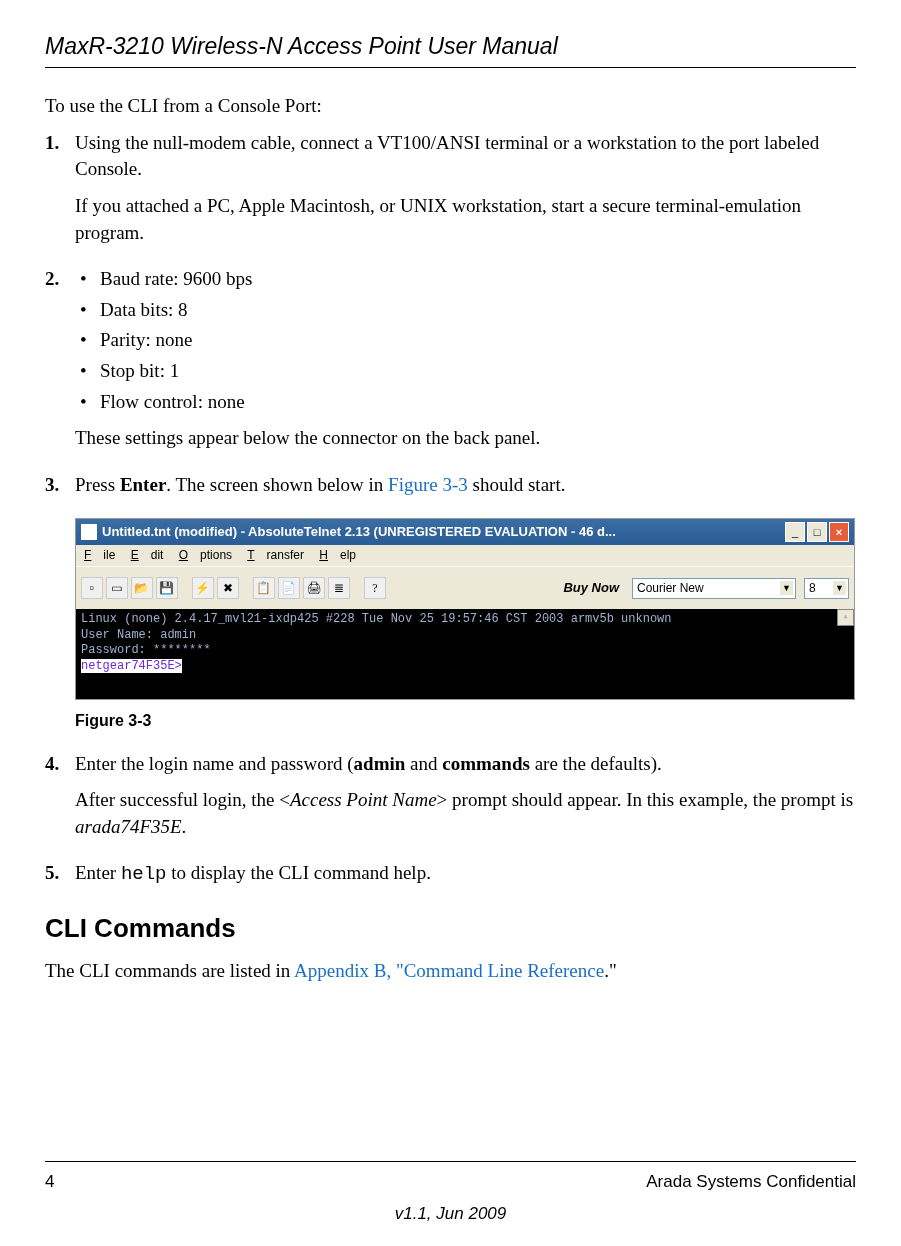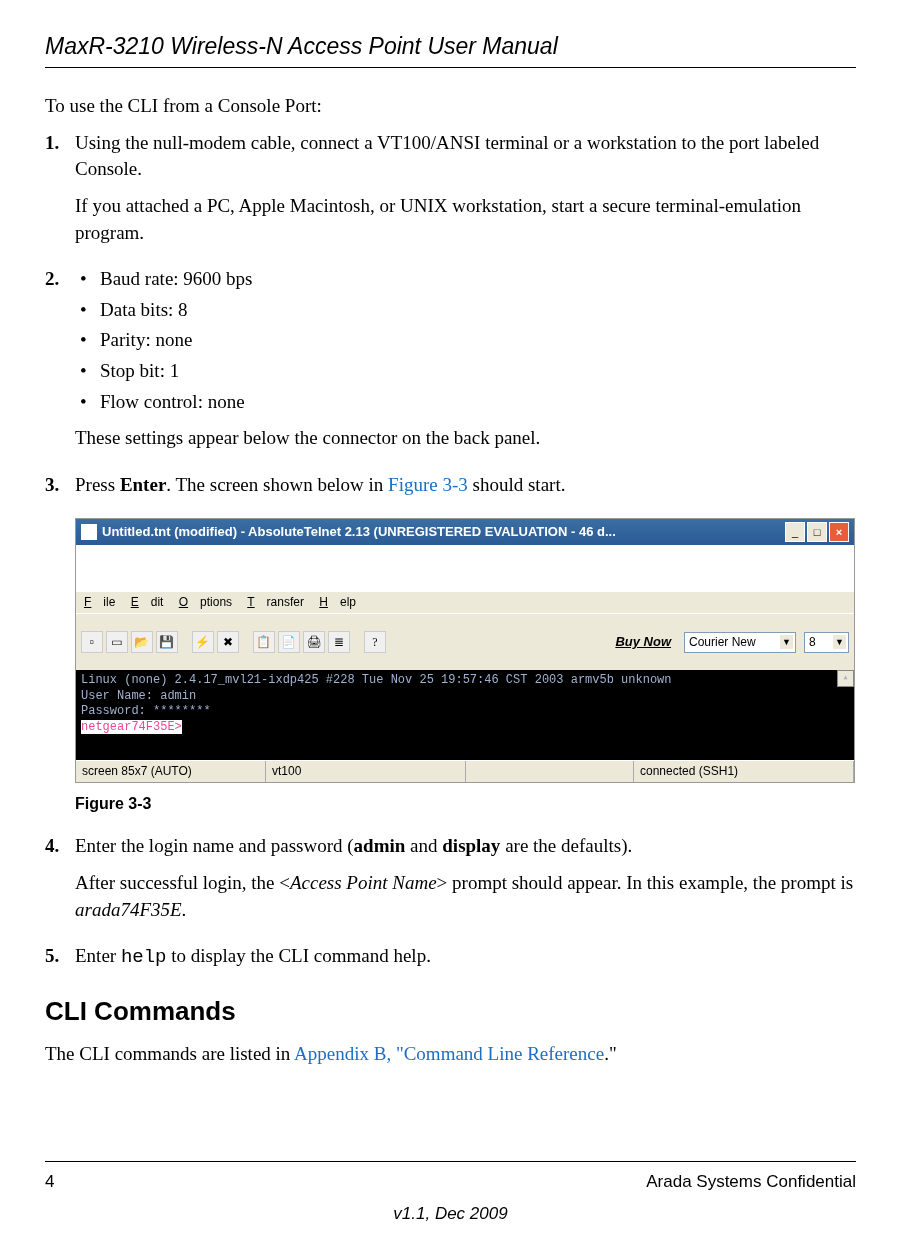--- a/index.html
+++ b/index.html
@@ -104,21 +104,20 @@
     .win-btn.close {
       background: #e85e3a;
       color: #fff;
       font-weight: bold;
     }
     .figure-menubar {
       background: #ece9d8;
       padding: 2px 8px;
       font-family: Arial, sans-serif;
       font-size: 12px;
-      margin-top: 47px;
     }
     .figure-menubar span {
       margin-right: 12px;
     }
     .figure-menubar .uline {
       text-decoration: underline;
     }
     .figure-toolbar {
       background: #ece9d8;
       padding: 3px 5px;
@@ -135,22 +134,21 @@
       display: inline-flex;
       align-items: center;
       justify-content: center;
       font-size: 12px;
     }
     .buy-now {
       font-family: Arial, sans-serif;
       font-weight: bold;
       font-style: italic;
       font-size: 13px;
-      text-decoration: underline;
-      margin: 16px 10px;
+      margin: 9px 10px;
     }
     .font-dropdown {
       background: #fff;
       border: 1px solid #7f9db9;
       font-family: Arial, sans-serif;
       font-size: 12px;
       padding: 1px 18px 1px 4px;
       position: relative;
     }
     .dd-arrow {
@@ -324,43 +322,37 @@
       <div class="tool-btn">✖</div>
       <div style="width:8px"></div>
       <div class="tool-btn">📋</div>
       <div class="tool-btn">📄</div>
       <div class="tool-btn">🖨</div>
       <div class="tool-btn">≣</div>
       <div style="width:8px"></div>
       <div class="tool-btn">?</div>
       <div style="flex:1"></div>
       <span class="buy-now">Buy Now</span>
-      <div class="font-dropdown" style="width:112px"><span>Courier New</span><span class="dd-arrow">▼</span></div>
+      <div class="font-dropdown" style="width:164px"><span>Courier New</span><span class="dd-arrow">▼</span></div>
       <div class="font-dropdown" style="width:45px;margin-left:5px"><span>8</span><span class="dd-arrow">▼</span></div>
     </div>
     <div class="figure-terminal"><span>Linux (none) 2.4.17_mvl21-ixdp425 #228 Tue Nov 25 19:57:46 CST 2003 armv5b unknown</span>
 <span>User Name: admin</span>
 <span>Password: ********</span>
-<span style="background:#fff;color:#ec4899">netgear74F35E&gt;</span><div class="scroll-up">▴</div></div>
-    <div class="figure-statusbar">
-      <div class="status-seg" style="width:190px">screen 85x7 (AUTO)</div>
-      <div class="status-seg" style="width:200px">vt100</div>
-      <div class="status-seg" style="flex:1"></div>
-      <div class="status-seg" style="width:220px">connected (SSH1)</div>
-    </div>
+<span style="background:#fff;color:#6d28d9">netgear74F35E&gt;</span><div class="scroll-up">▴</div></div>
   </div>
 </div>
 
 <div class="figure-caption">Figure 3-3</div>
 
 <div class="ol-item">
   <div class="ol-num">4.</div>
   <div class="ol-content">
     <p>
-      <span>Enter the login name and password (</span><span class="bold">admin</span><span> and </span><span class="bold">display</span><span> are the defaults).</span>
+      <span>Enter the login name and password (</span><span class="bold">admin</span><span> and </span><span class="bold">commands</span><span> are the defaults).</span>
     </p>
     <p>
       <span>After successful login, the &lt;</span><span class="italic">Access Point Name</span><span>&gt; prompt should appear. In this example, the prompt is </span><span class="italic">arada74F35E</span><span>.</span>
     </p>
   </div>
 </div>
 
 <div class="ol-item">
   <div class="ol-num">5.</div>
   <div class="ol-content">
@@ -375,14 +367,14 @@
 <p class="body-text">
   <span>The CLI commands are listed in </span><span class="link">Appendix B, "Command Line Reference</span><span>."</span>
 </p>
 
 <div class="footer">
   <hr class="footer-rule">
   <div class="footer-row">
     <span>4</span>
     <span>Arada Systems Confidential</span>
   </div>
-  <div class="footer-version">v1.1, Dec 2009</div>
+  <div class="footer-version">v1.1, Jun 2009</div>
 </div>
 
 </body></html>

